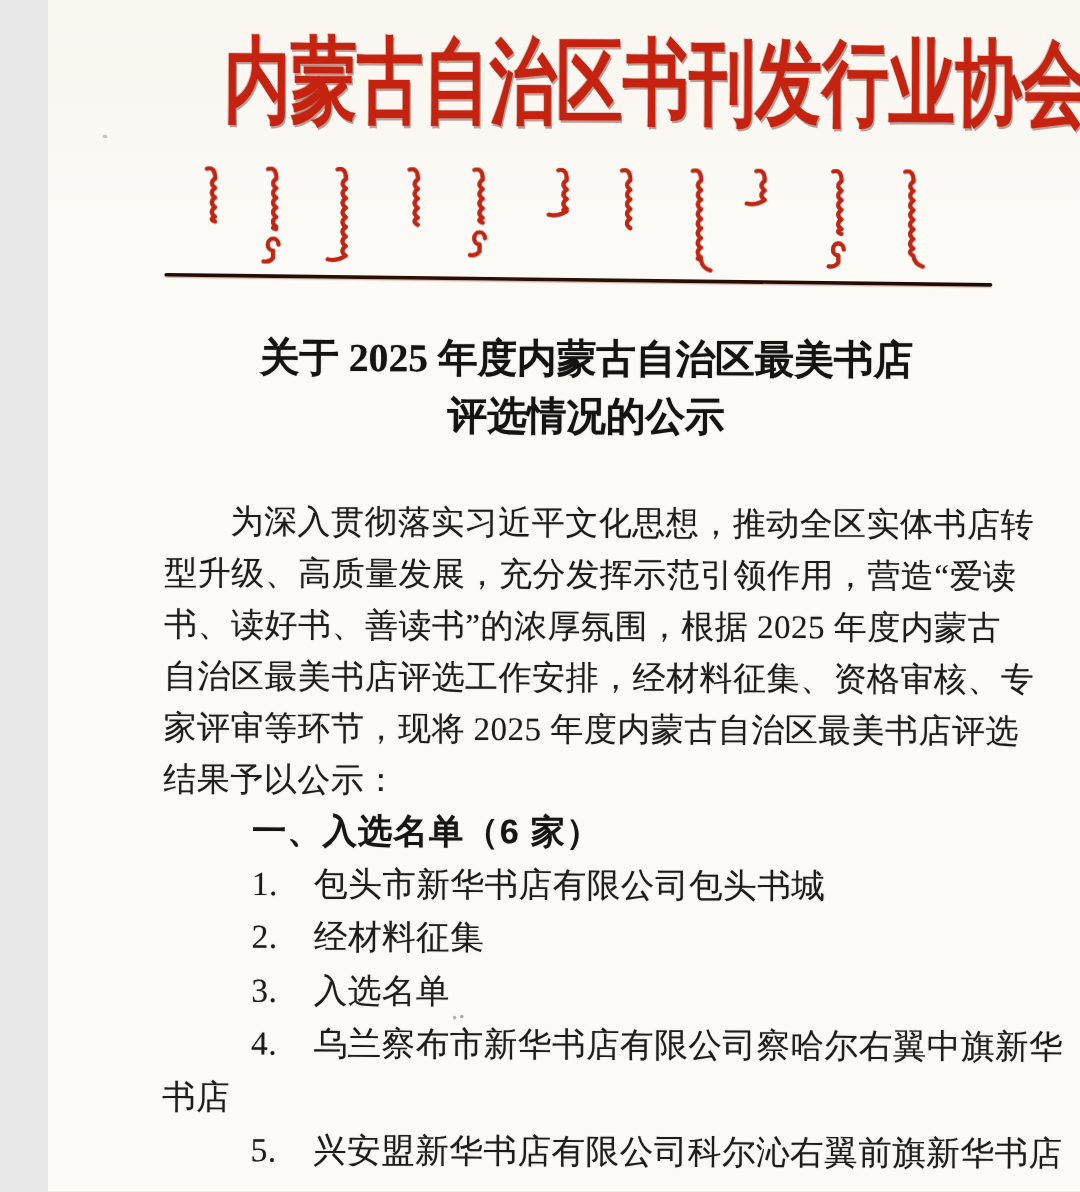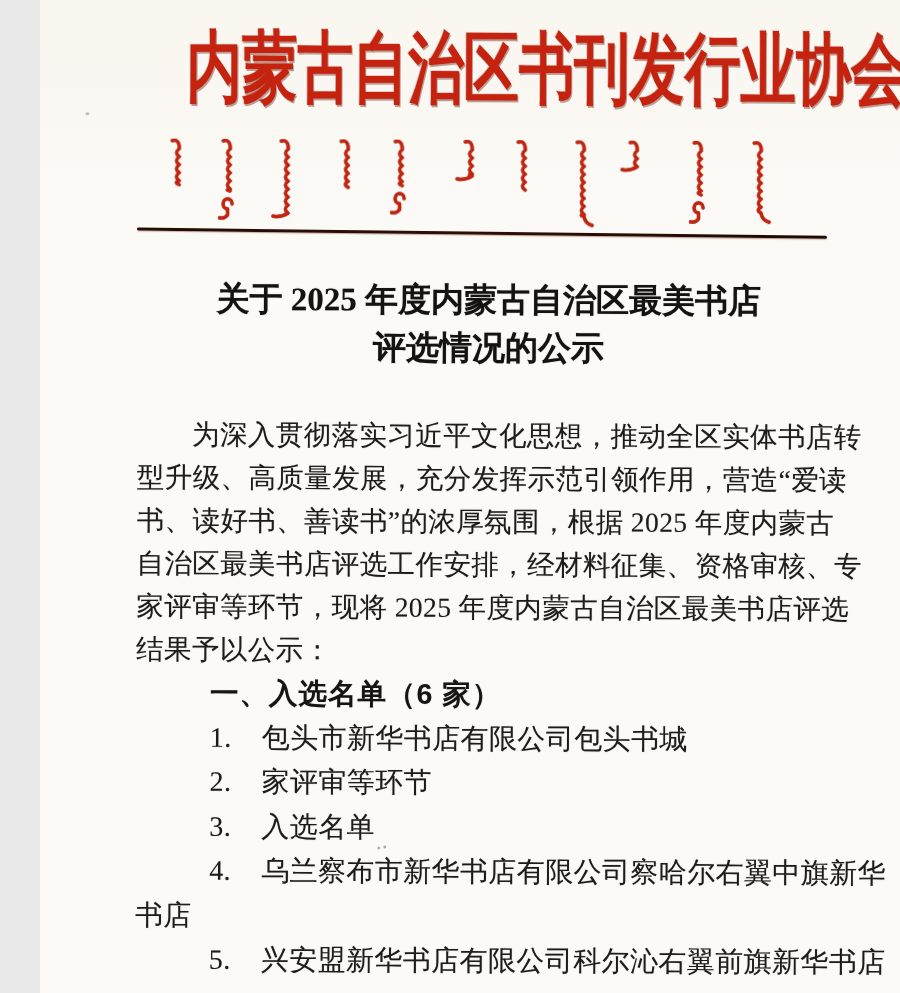--- a/index.html
+++ b/index.html
@@ -111,21 +111,21 @@
     </div>
 
     <div class="list">
       <div class="lheading">一、入选名单（6 家）</div>
 
       <div class="item-line">
         <span class="num">1.</span><span class="itext">包头市新华书店有限公司包头书城</span>
       </div>
 
       <div class="item-line">
-        <span class="num">2.</span><span class="itext">家评审等环节</span>
+        <span class="num">2.</span><span class="itext">经材料征集</span>
       </div>
 
       <div class="item-line">
         <span class="num">3.</span><span class="itext">入选名单</span>
       </div>
 
       <div class="item-line">
         <span class="num">4.</span><span class="itext">乌兰察布市新华书店有限公司察哈尔右翼中旗新华</span>
       </div>
       <div class="item-line cont">书店</div>

